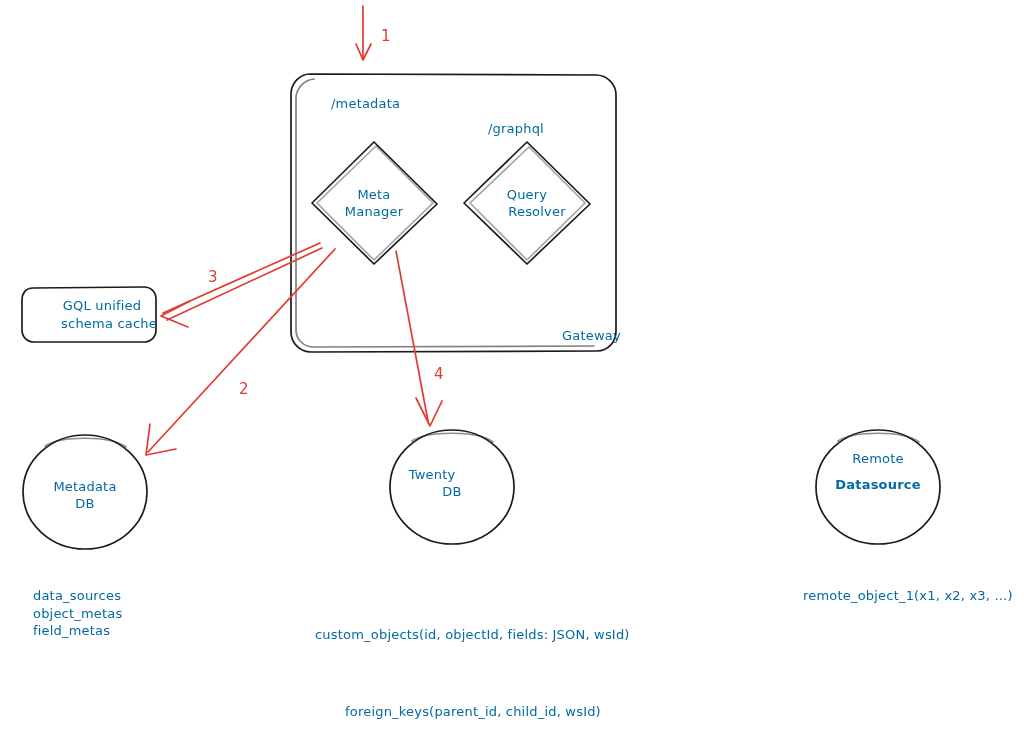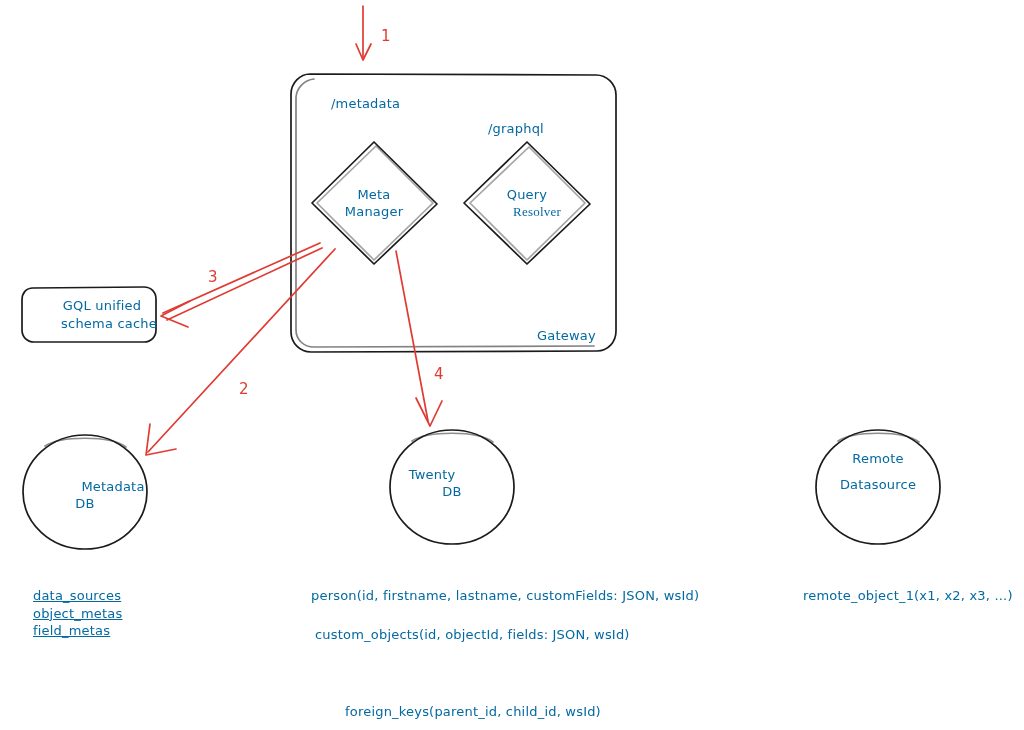--- a/index.html
+++ b/index.html
@@ -120,42 +120,41 @@
     </g>
   </svg>
 
   <div class="lbl" style="left:331px; top:95px;">/metadata</div>
   <div class="lbl" style="left:488px; top:92px;margin-top:28px;">/graphql</div>
 
   <div class="lbl center" style="left:324px; top:186px; width:100px;">Meta</div>
   <div class="lbl center" style="left:324px; top:203px; width:100px;">Manager</div>
 
   <div class="lbl center" style="left:477px; top:186px; width:100px;">Query</div>
-  <div class="lbl center" style="left:477px; top:203px; width:120px;font-family:Liberation Serif, serif;">Resolver</div>
+  <div class="lbl center" style="left:477px; top:203px; width:120px;">Resolver</div>
 
-  <div class="lbl" style="left:537px; top:327px;">Gateway</div>
+  <div class="lbl" style="left:562px; top:327px;">Gateway</div>
 
   <div class="lbl center" style="left:22px; top:297px; width:160px;">GQL unified</div>
   <div class="lbl center" style="left:22px; top:315px; width:134px;margin-left:20px;">schema cache</div>
 
-  <div class="lbl center" style="left:25px; top:478px; width:120px;padding-left:28px;">Metadata</div>
+  <div class="lbl center" style="left:25px; top:478px; width:120px;">Metadata</div>
   <div class="lbl center" style="left:25px; top:495px; width:120px;">DB</div>
 
   <div class="lbl center" style="left:384px; top:466px; width:96px;">Twenty</div>
   <div class="lbl center" style="left:392px; top:483px; width:120px;">DB</div>
 
   <div class="lbl center" style="left:818px; top:450px; width:120px;">Remote</div>
-  <div class="lbl center" style="left:818px; top:476px; width:120px;">Datasource</div>
+  <div class="lbl center" style="left:818px; top:476px; width:120px;font-weight:bold;">Datasource</div>
 
   <div class="num" style="left:381px; top:27px;">1</div>
   <div class="num" style="left:239px; top:380px;">2</div>
   <div class="num" style="left:208px; top:268px;">3</div>
   <div class="num" style="left:434px; top:365px;">4</div>
 
-  <div class="lbl" style="left:33px; top:587px;text-decoration:underline;">data_sources
+  <div class="lbl" style="left:33px; top:587px;">data_sources
 object_metas
 field_metas</div>
-  <div class="lbl" style="left:311px; top:587px;">person(id, firstname, lastname, customFields: JSON, wsId)</div>
   <div class="lbl" style="left:315px; top:626px;">custom_objects(id, objectId, fields: JSON, wsId)</div>
   <div class="lbl" style="left:803px; top:587px;">remote_object_1(x1, x2, x3, ...)</div>
   <div class="lbl" style="left:345px; top:703px;">foreign_keys(parent_id, child_id, wsId)</div>
 
 </div>
 
 </body></html>

